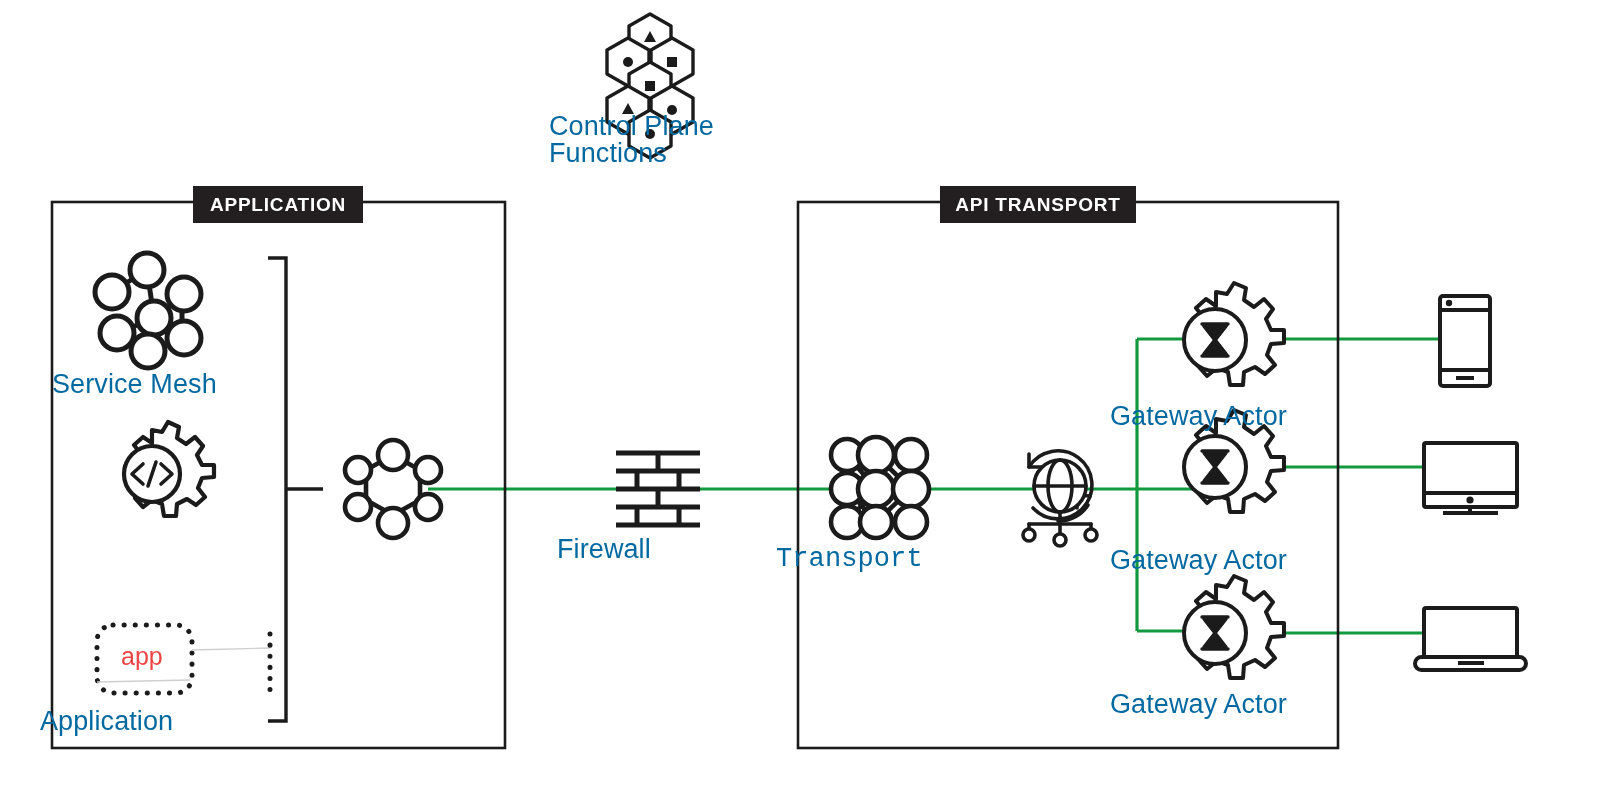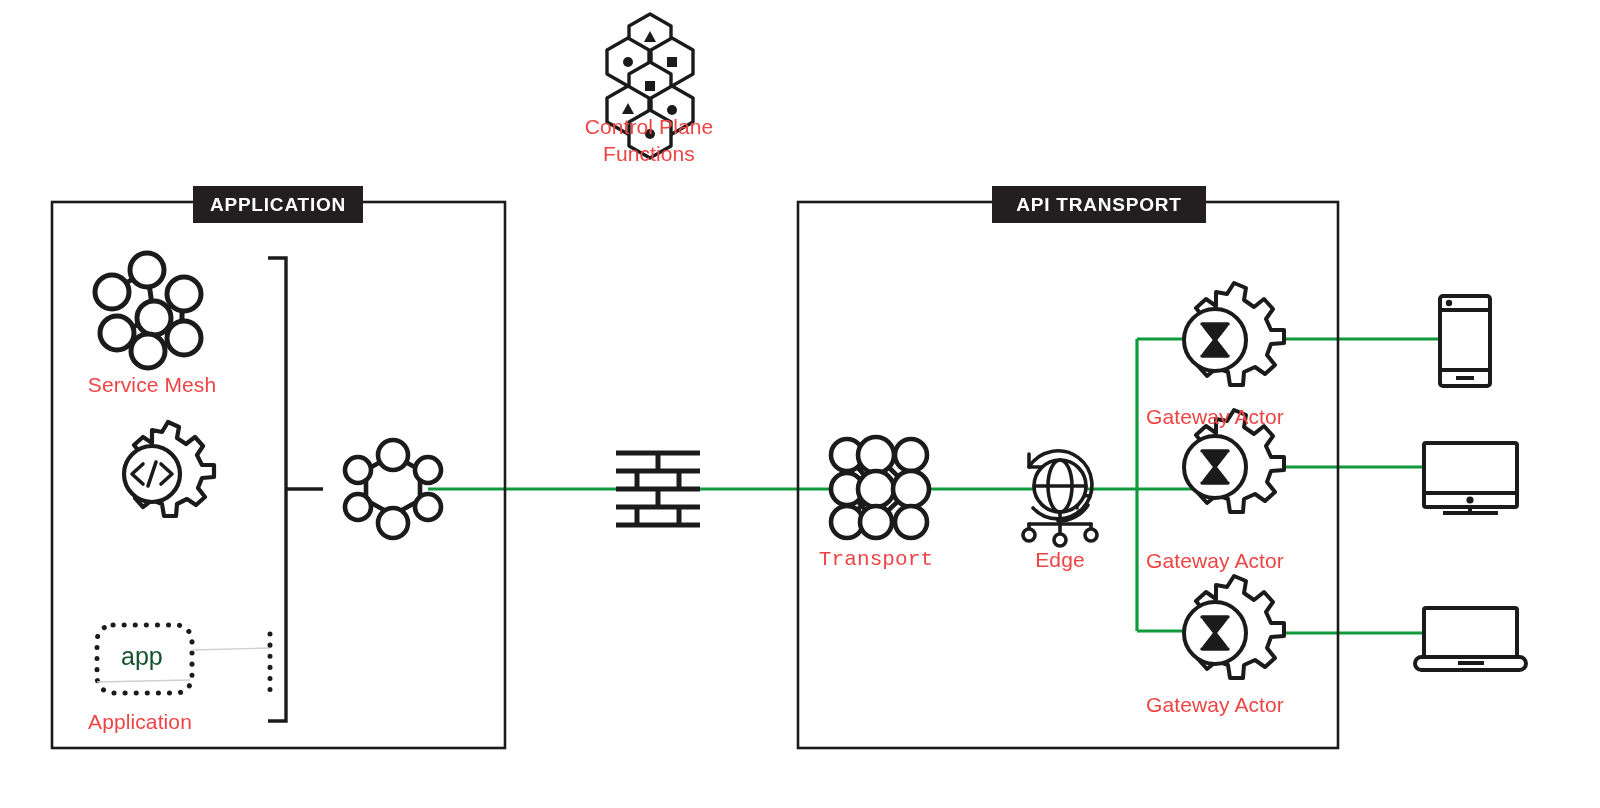--- a/index.html
+++ b/index.html
@@ -16,46 +16,46 @@
     height: 808px;
     background: #ffffff;
   }
   #stage svg.layer {
     position: absolute;
     left: 0; top: 0;
     width: 1600px; height: 808px;
   }
   .node-label {
     position: absolute;
-    text-align: center;
+    text-align: left;
     font-family: "Liberation Sans", sans-serif;
-    font-size: 21px;
+    font-size: 27px;
     line-height: 27px;
-    color: #ef4444;
+    color: #0369a1;
     white-space: pre-line;
     letter-spacing: 0.1px;
   }
   .zone-tag {
     position: absolute;
     background: #231f20;
     color: #ffffff;
     font-family: "Liberation Sans", sans-serif;
     font-weight: bold;
     font-size: 19px;
     letter-spacing: 0.8px;
     display: flex;
     align-items: center;
     justify-content: center;
     height: 37px;
   }
   .app-chip-text {
     position: absolute;
     font-family: "Liberation Sans", sans-serif;
     font-size: 25px;
-    color: #14532d;
+    color: #ef4444;
   }
 </style>
 </head>
 <body>
 
 <div id="stage">
 
   <svg class="layer" viewBox="0 0 1600 808">
     <g stroke="#119a3d" stroke-width="3.2" fill="none" stroke-linecap="butt">
 
@@ -284,37 +284,37 @@
 
     <g stroke="#1b1b1b" stroke-width="4" fill="#ffffff" stroke-linejoin="round">
       <rect x="1424" y="608" width="93" height="55" rx="2" ry="2"></rect>
       <rect x="1415" y="657" width="111" height="13" rx="6.5" ry="6.5"></rect>
       <rect x="1458" y="661" width="26" height="4" fill="#1b1b1b" stroke="none"></rect>
     </g>
 
   </svg>
 
   <div class="zone-tag" style="left:193px; top:186px; width:170px;">APPLICATION</div>
-  <div class="zone-tag" style="left:992px; top:186px; width:214px;">API TRANSPORT</div>
+  <div class="zone-tag" style="left:940px; top:186px; width:196px;">API TRANSPORT</div>
 
   <div class="node-label" style="left:549px; top:113px; width:200px;">Control Plane
 Functions</div>
 
   <div class="node-label" style="left:52px; top:371px; width:200px;">Service Mesh</div>
 
 
   <div class="app-chip-text" style="left:121px; top:642px;">app</div>
 
   <div class="node-label" style="left:40px; top:708px; width:200px;">Application</div>
 
 
+  <div class="node-label" style="left:557px; top:536px; width:200px;">Firewall</div>
 
   <div class="node-label" style="left:776px; top:546px; width:200px;font-family:Liberation Mono, monospace;">Transport</div>
 
-  <div class="node-label" style="left:960px; top:546px; width:200px;">Edge</div>
 
   <div class="node-label" style="left:1110px; top:403px; width:210px;">Gateway Actor</div>
 
   <div class="node-label" style="left:1110px; top:547px; width:210px;">Gateway Actor</div>
 
   <div class="node-label" style="left:1110px; top:691px; width:210px;">Gateway Actor</div>
 
 </div>
 
 </body></html>

